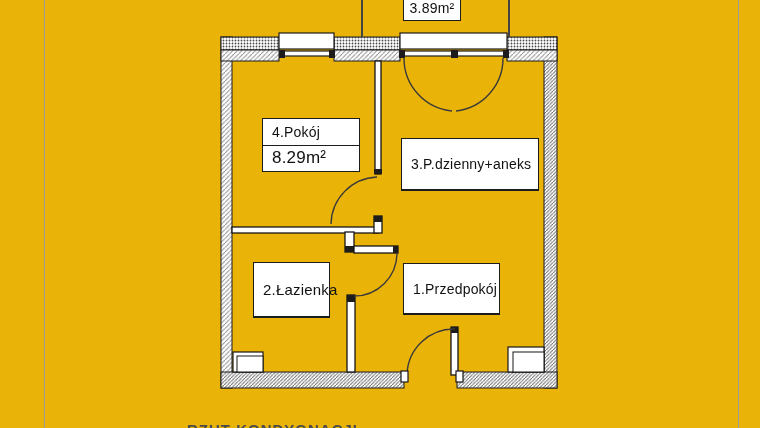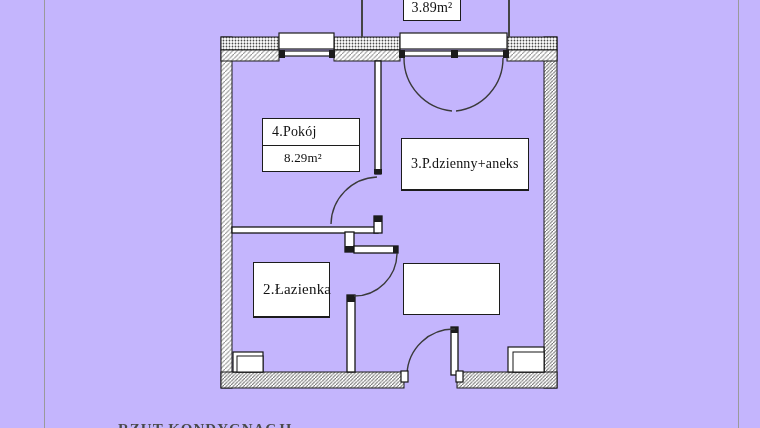--- a/index.html
+++ b/index.html
@@ -1,31 +1,31 @@
 <!DOCTYPE html>
 <html><head>
 <meta charset="utf-8">
 <style>
   html,body{margin:0;padding:0;background:#ffffff;}
   #stage{
-    position:relative;width:760px;height:428px;background:#c4b5fd;overflow:hidden;
-    font-family:Liberation Serif, serif;color:#1a1a1a;
+    position:relative;width:760px;height:428px;background:#eab308;overflow:hidden;
+    font-family:Liberation Sans, sans-serif;color:#1a1a1a;text-align:right;
   }
   .frame-line{position:absolute;top:0;bottom:0;width:1px;background:#9a9a9a;}
   #plan-svg{position:absolute;left:0;top:0;}
   .label-box{
     position:absolute;background:#ffffff;border:1.5px solid #1c1c1c;
     box-sizing:border-box;display:flex;flex-direction:column;
   }
   .label-row{
     flex:1;display:flex;align-items:center;padding-left:9px;
     font-size:14px;letter-spacing:.2px;color:#111;white-space:nowrap;
   }
   .label-row.name{border-bottom:1.5px solid #1c1c1c;}
-  .label-row.area{font-size:13px;margin-left:12px;}
+  .label-row.area{font-size:17px;}
   .label-box.single .label-row{justify-content:center;padding-left:0;font-size:14px;}
   #footer-title{
     position:absolute;left:118px;top:421px;width:240px;height:7px;overflow:hidden;
   }
   #footer-title span{
     display:block;margin-top:0;font-size:15px;font-weight:bold;color:#4a4a4a;
     letter-spacing:1px;white-space:nowrap;
   }
 </style>
 </head>
@@ -144,28 +144,29 @@
 
   <div class="label-box single" style="left:403px;top:-5px;width:58px;height:26px;">
     <div class="label-row">3.89m²</div>
   </div>
 
   <div class="label-box" style="left:262px;top:118px;width:98px;height:54px;">
     <div class="label-row name">4.Pokój</div>
     <div class="label-row area">8.29m²</div>
   </div>
 
-  <div class="label-box" style="left:401px;top:138px;width:128px;height:53px;">
+  <div class="label-box" style="left:401px;top:138px;width:138px;height:53px;">
     <div class="label-row name">3.P.dzienny+aneks</div>
   </div>
 
   <div class="label-box" style="left:253px;top:262px;width:77px;height:56px;">
     <div class="label-row name" style="font-size:15px">2.Łazienka</div>
   </div>
 
   <div class="label-box" style="left:403px;top:263px;width:97px;height:52px;">
+    <div class="label-row name">1.Przedpokój</div>
   </div>
 
   <div id="footer-title">
     <span>RZUT KONDYGNACJI</span>
   </div>
 
 </div>
 
 </body></html>

